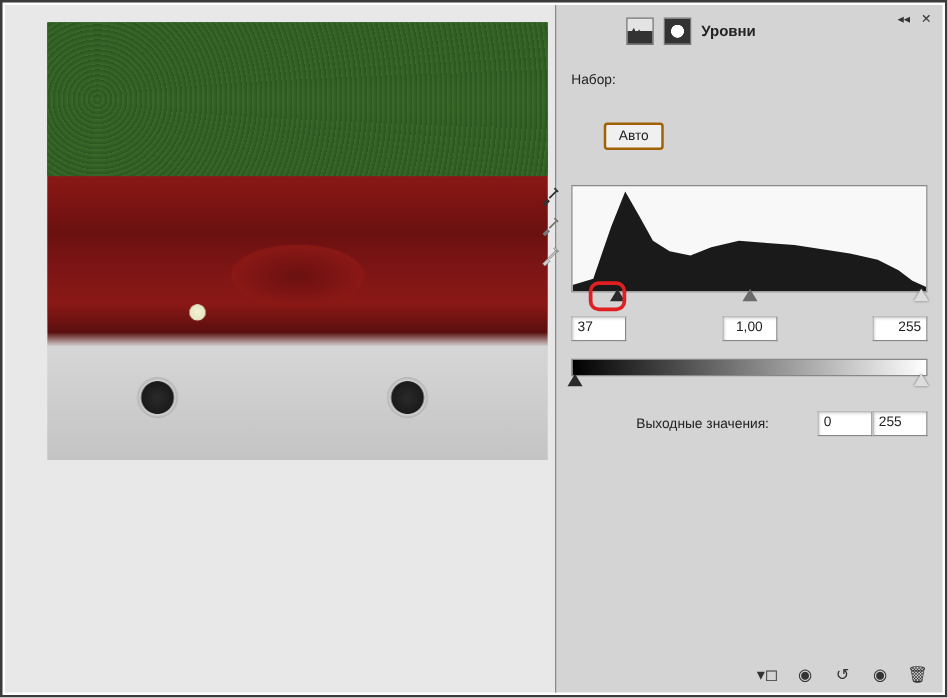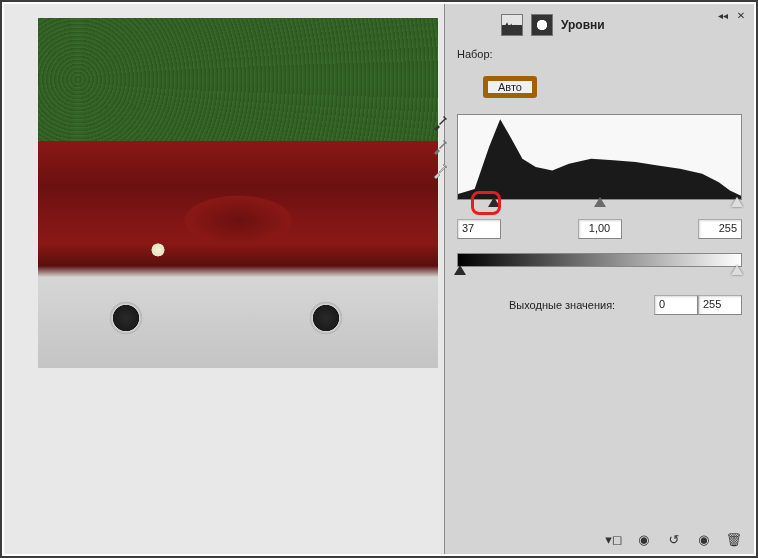--- a/index.html
+++ b/index.html
@@ -13,32 +13,32 @@
 
 .panel { flex: 1; background: #d4d4d4; border-left: 1px solid #8a8a8a; display: flex; flex-direction: column; position: relative; }
 .panel-ctrl { position: absolute; right: 6px; top: 4px; display: flex; gap: 4px; z-index: 2; }
 .panel-ctrl span { width: 14px; height: 14px; display: inline-flex; align-items: center; justify-content: center; color: #333; cursor: pointer; font-size: 10px; }
 .tab-bar { display: flex; align-items: flex-end; height: 30px; padding-left: 6px; padding-top: 8px; border-bottom: 1px solid #8a8a8a; background: #c4c4c4; }
 .tab { background: #d4d4d4; border: 1px solid #8a8a8a; border-bottom: none; padding: 3px 12px 4px 12px; font-weight: bold; color: #333; border-radius: 3px 3px 0 0; }
 .menu-btn { margin-left: auto; margin-right: 8px; width: 20px; height: 16px; display: flex; flex-direction: column; justify-content: center; gap: 2px; cursor: pointer; align-self: center; }
 .menu-btn span { height: 1px; background: #333; }
 
 .content { padding: 10px 12px; flex: 1; color: #222; }
-.title-row { display: flex; align-items: center; gap: 8px; margin-bottom: 12px; padding-left: 44px; }
+.title-row { display: flex; align-items: center; gap: 8px; margin-bottom: 22px; padding-left: 44px; }
 .icon-box { width: 22px; height: 22px; border: 1px solid #777; background: #e4e4e4; display: flex; align-items: center; justify-content: center; font-size: 9px; }
 .icon-hist { background: linear-gradient(to top, #333 50%, #e4e4e4 50%); position: relative; }
 .icon-hist::before { content: ""; position: absolute; bottom: 2px; left: 3px; right: 3px; height: 12px; background: linear-gradient(to right, #333 0%, #333 20%, transparent 20%, transparent 30%, #333 30%, #333 55%, transparent 55%, transparent 65%, #333 65%); clip-path: polygon(0 100%, 0 40%, 15% 10%, 30% 50%, 45% 20%, 60% 60%, 75% 30%, 100% 70%, 100% 100%); }
 .icon-mask { background: radial-gradient(circle, #fff 35%, #333 38%); }
 .title-txt { font-weight: bold; font-size: 12px; }
 
-.row { display: flex; align-items: center; margin-bottom: 16px; gap: 6px; }
+.row { display: flex; align-items: center; margin-bottom: 28px; gap: 6px; }
 .label { color: #222; }
 .select { flex: 1; height: 22px; background: #f4f4f4; border: 1px solid #888; border-radius: 3px; display: flex; align-items: center; padding: 0 6px; position: relative; cursor: pointer; }
 .select::after { content: "▾"; position: absolute; right: 6px; font-size: 9px; color: #444; }
-.btn { height: 22px; padding: 0 10px; background: #f0f0f0; border: 5px solid #a16207; border-radius: 3px; cursor: pointer; display: flex; align-items: center; }
+.btn { height: 22px; padding: 0 10px; background: #f0f0f0; border: 2px solid #a16207; border-radius: 3px; cursor: pointer; display: flex; align-items: center; }
 
 .histogram-area { position: relative; }
 .eyedroppers { position: absolute; left: -26px; top: 0; display: flex; flex-direction: column; gap: 6px; }
 .eyedrop { width: 18px; height: 18px; display: flex; align-items: center; justify-content: center; cursor: pointer; }
 .histogram { height: 86px; background: #f8f8f8; border: 1px solid #888; position: relative; overflow: hidden; }
 .hist-svg { position: absolute; left: 0; bottom: 0; width: 100%; height: 100%; }
 .slider-track { height: 14px; position: relative; margin-top: -1px; }
 .slider-handle { position: absolute; top: -2px; width: 0; height: 0; border-left: 6px solid transparent; border-right: 6px solid transparent; cursor: ew-resize; }
 .sh-black { border-bottom: 10px solid #2a2a2a; }
 .sh-gray { border-bottom: 10px solid #6a6a6a; }

